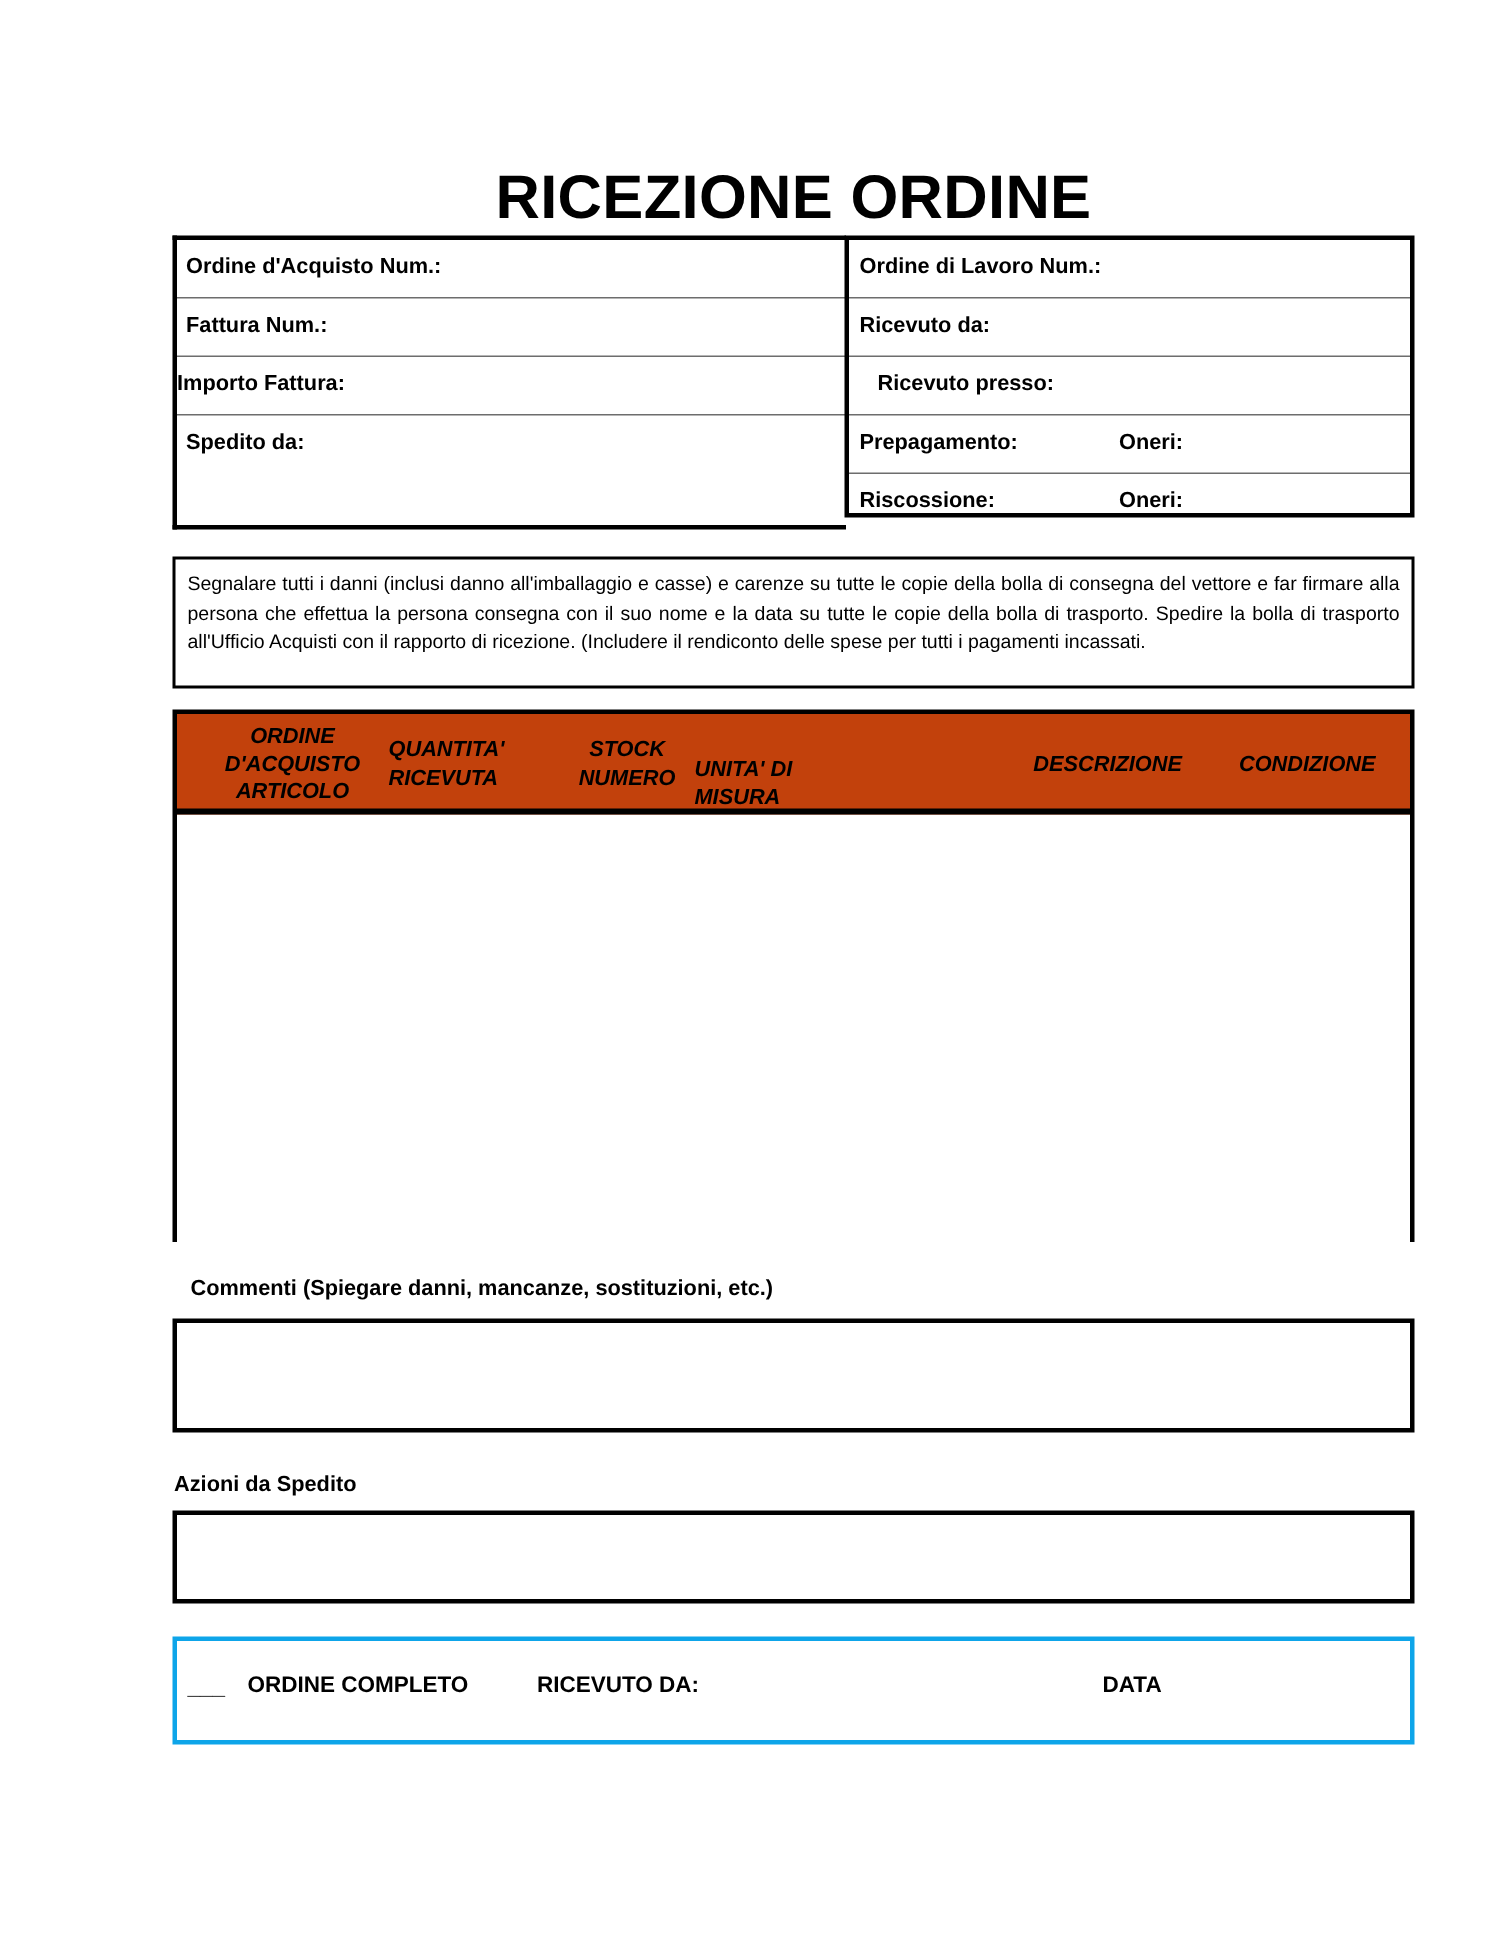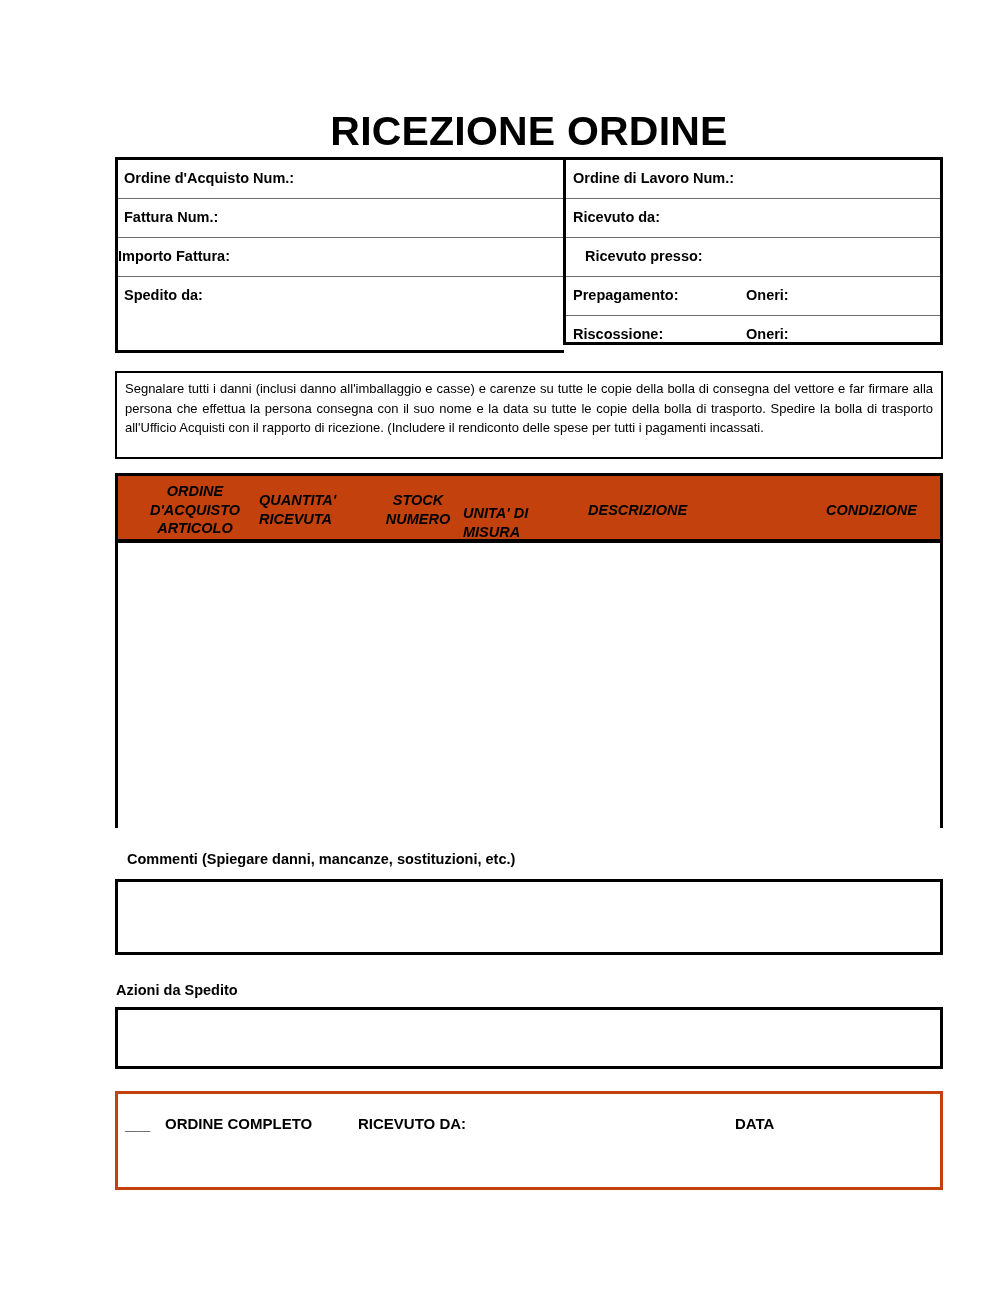--- a/index.html
+++ b/index.html
@@ -138,22 +138,22 @@
     box-sizing: border-box;
     background: #ffffff;
   }
 
   
   .footer {
     position: absolute;
     left: 115px;
     top: 1091px;
     width: 828px;
-    height: 99px;
-    border: 3px solid #c2410c;
+    height: 72px;
+    border: 3px solid #0ea5e9;
     box-sizing: border-box;
     background: #ffffff;
   }
   .ftxt {
     position: absolute;
     font-size: 15px;
     font-weight: bold;
     white-space: nowrap;
   }
 </style>
@@ -195,21 +195,21 @@
   <div class="instr">
     <p>Segnalare tutti i danni (inclusi danno all'imballaggio e casse) e carenze su tutte le copie della bolla di consegna del vettore e far firmare alla persona che effettua la persona consegna con il suo nome e la data su tutte le copie della bolla di trasporto. Spedire la bolla di trasporto all'Ufficio Acquisti con il rapporto di ricezione. (Includere il rendiconto delle spese per tutti i pagamenti incassati.</p>
   </div>
 
   <div class="items">
     <div class="items-head">
       <div class="col" style="left:18px;  top:6px;  width:118px; text-align:center;">ORDINE D'ACQUISTO ARTICOLO</div>
       <div class="col" style="left:141px; top:15px; width:115px; text-align:left;">QUANTITA' RICEVUTA</div>
       <div class="col" style="left:246px; top:15px; width:108px; text-align:center;">STOCK NUMERO</div>
       <div class="col" style="left:345px; top:28px; width:115px; text-align:left;">UNITA' DI MISURA</div>
-      <div class="col" style="left:470px; top:25px; width:200px; text-align:left;">DESCRIZIONE</div>
+      <div class="col" style="left:470px; top:25px; width:200px; text-align:right;">DESCRIZIONE</div>
       <div class="col" style="left:686px; top:25px; width:135px; text-align:center;">CONDIZIONE</div>
     </div>
     <div class="items-body"></div>
   </div>
 
   <div class="sec-label" style="top:851px;margin-left:11px;">Commenti (Spiegare danni, mancanze, sostituzioni, etc.)</div>
   <div class="sec-box" style="top:879px; height:76px;"></div>
 
   <div class="sec-label" style="top:982px;">Azioni da Spedito</div>
   <div class="sec-box" style="top:1007px; height:62px;"></div>

